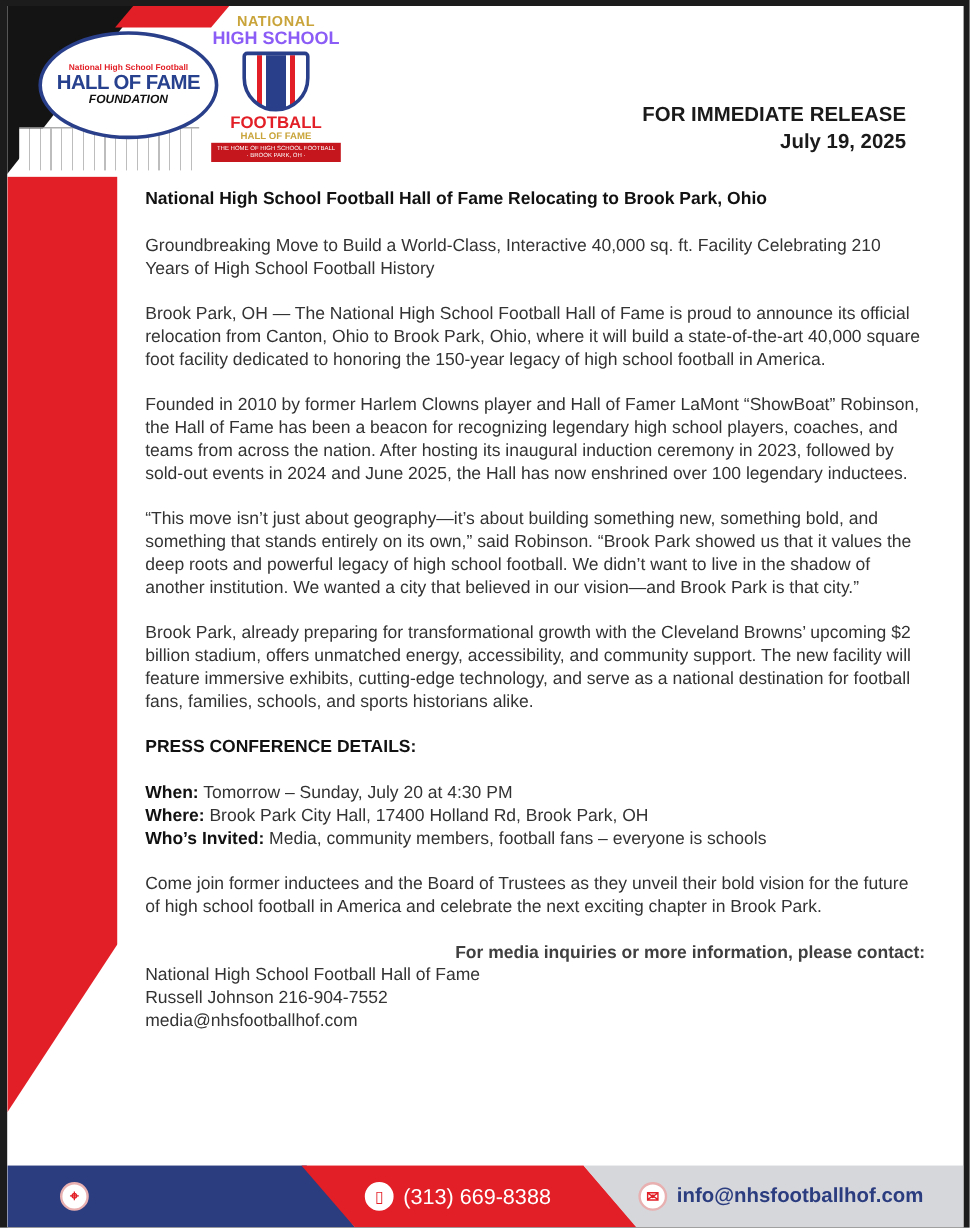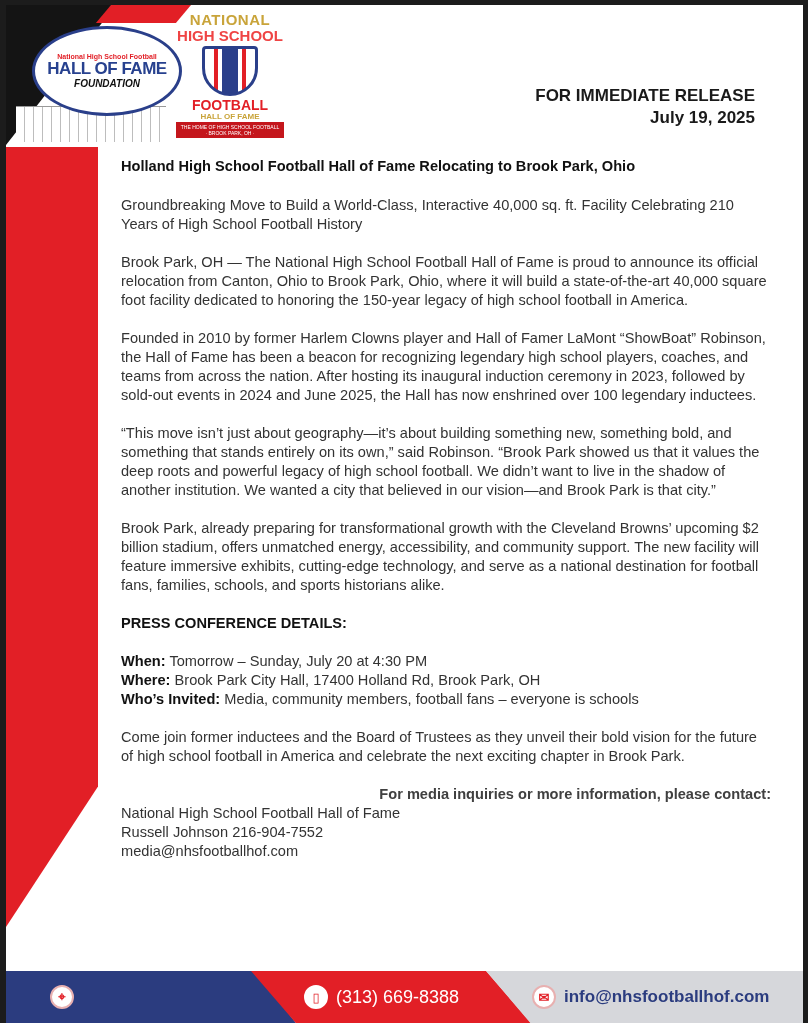--- a/index.html
+++ b/index.html
@@ -41,22 +41,22 @@
   .logo-foundation .t3 { font-size: 10px; font-weight: bold; font-style: italic; color: #111; }
   .logo-field {
     position: absolute; left: 2px; top: 95px; width: 150px; height: 35px;
     background: repeating-linear-gradient(90deg, #ffffff 0 8px, #bdbdbd 8px 9px);
     border-top: 1px solid #999;
   }
   .logo-badge {
     position: absolute; left: 162px; top: 0; width: 108px; height: 132px;
     display: flex; flex-direction: column; align-items: center;
   }
-  .logo-badge .b1 { font-size: 15px; font-weight: bold; color: #c9a43a; letter-spacing: 0.5px; }
-  .logo-badge .b2 { font-size: 15px; font-weight: bold; color: #ef4444; line-height: 16px; }
+  .logo-badge .b1 { font-size: 12px; font-weight: bold; color: #c9a43a; letter-spacing: 0.5px; }
+  .logo-badge .b2 { font-size: 15px; font-weight: bold; color: #8b5cf6; line-height: 16px; }
   .logo-badge .shield {
     width: 56px; height: 50px; margin-top: 2px;
     background: linear-gradient(90deg, #ffffff 0 18%, #e21f26 18% 26%, #ffffff 26% 34%, #2a3f8a 34% 66%, #ffffff 66% 74%, #e21f26 74% 82%, #ffffff 82%);
     border: 3px solid #2a3f8a; border-radius: 4px 4px 28px 28px; box-sizing: border-box;
   }
   .logo-badge .b3 { font-size: 14px; font-weight: bold; color: #e21f26; line-height: 14px; margin-top: 2px; }
   .logo-badge .b4 { font-size: 8px; font-weight: bold; color: #c9a43a; }
   .logo-badge .b5 {
     font-size: 5px; color: #fff; background: #c4161c; padding: 2px 4px; margin-top: 1px; text-align: center; line-height: 6px;
   }
@@ -126,21 +126,21 @@
     </div>
   </div>
 
 
   <div class="release">
     <div>FOR IMMEDIATE RELEASE</div>
     <div>July 19, 2025</div>
   </div>
 
   <div class="content">
-    <div class="headline">Holland High School Football Hall of Fame Relocating to Brook Park, Ohio</div>
+    <div class="headline">National High School Football Hall of Fame Relocating to Brook Park, Ohio</div>
     <p>Groundbreaking Move to Build a World-Class, Interactive 40,000 sq. ft. Facility Celebrating 210 Years of High School Football History</p>
     <p>Brook Park, OH — The National High School Football Hall of Fame is proud to announce its official relocation from Canton, Ohio to Brook Park, Ohio, where it will build a state-of-the-art 40,000 square foot facility dedicated to honoring the 150-year legacy of high school football in America.</p>
     <p>Founded in 2010 by former Harlem Clowns player and Hall of Famer LaMont “ShowBoat” Robinson, the Hall of Fame has been a beacon for recognizing legendary high school players, coaches, and teams from across the nation. After hosting its inaugural induction ceremony in 2023, followed by sold-out events in 2024 and June 2025, the Hall has now enshrined over 100 legendary inductees.</p>
     <p>“This move isn’t just about geography—it’s about building something new, something bold, and something that stands entirely on its own,” said Robinson. “Brook Park showed us that it values the deep roots and powerful legacy of high school football. We didn’t want to live in the shadow of another institution. We wanted a city that believed in our vision—and Brook Park is that city.”</p>
     <p>Brook Park, already preparing for transformational growth with the Cleveland Browns’ upcoming $2 billion stadium, offers unmatched energy, accessibility, and community support. The new facility will feature immersive exhibits, cutting-edge technology, and serve as a national destination for football fans, families, schools, and sports historians alike.</p>
 
     <div class="section-title">PRESS CONFERENCE DETAILS:</div>
     <div class="detail-row">
       <b>When:</b>
       <span>Tomorrow – Sunday, July 20 at 4:30 PM</span>

